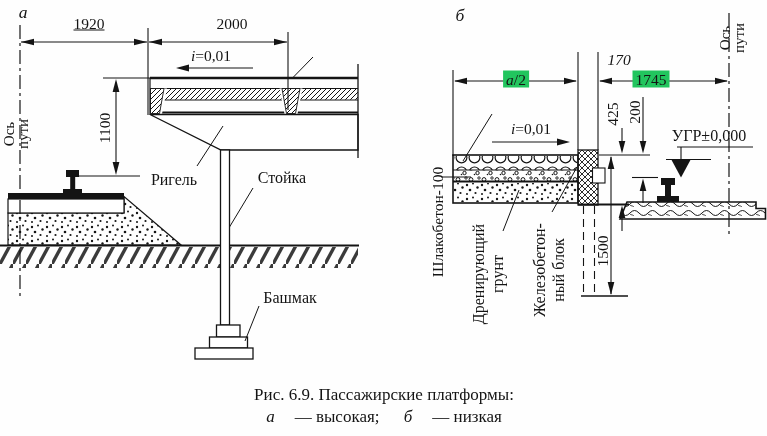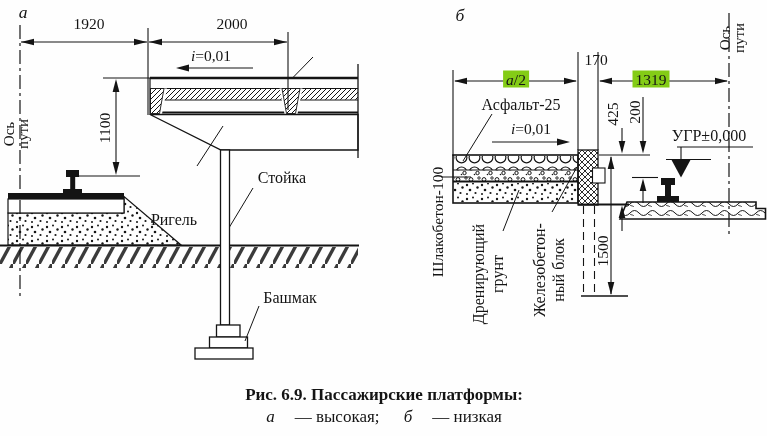--- a/index.html
+++ b/index.html
@@ -3,21 +3,21 @@
 <meta charset="utf-8">
 <style>
   html,body{margin:0;padding:0;background:#fff;}
   #fig{position:relative;width:767px;height:436px;background:#fefefe;overflow:hidden;
        font-family:"Liberation Serif","DejaVu Serif",serif;color:#141414;}
   #art{position:absolute;left:0;top:0;}
   .lbl{position:absolute;white-space:nowrap;font-size:16px;line-height:17px;
        transform:translate(-50%,-50%);text-align:center;}
   .rot{transform:translate(-50%,-50%) rotate(-90deg);}
   .dim{font-size:15.5px;}
-  .bg{background:#84cc16;padding:0 3px;}
+  .bg{background:#22c55e;padding:0 3px;}
   .it{font-style:italic;}
   .big{font-size:17.5px;}
   .two span{display:block;line-height:19px;}
   .twoc span{display:block;line-height:14px;}
   .cap{font-size:17px;}
   .mL{margin-left:20px;}
 </style>
 </head>
 <body>
 
@@ -186,51 +186,50 @@
 
     <line x1="729" y1="13" x2="729" y2="236" stroke-width="1.2" stroke-dasharray="14 4 3 4"></line>
   </g>
 </svg>
 
   <div class="lbl it big" style="left:23px;top:12px;">а</div>
   <div class="lbl rot twoc" style="left:16px;top:134px;font-size:15px;">
     <span>Ось</span>
       <span>пути</span>
   </div>
-  <div class="lbl dim" style="left:89px;top:23px;">1920</div>
+  <div class="lbl dim" style="left:89px;top:23px;text-decoration:underline;">1920</div>
   <div class="lbl dim" style="left:232px;top:23px;">2000</div>
   <div class="lbl dim" style="left:211px;top:55px;"><i>i</i><span>=0,01</span></div>
   <div class="lbl rot dim" style="left:104px;top:128px;">1100</div>
-  <div class="lbl" style="left:174px;top:179px;margin-top:40px;">Ригель</div>
+  <div class="lbl" style="left:174px;top:179px;">Ригель</div>
   <div class="lbl" style="left:282px;top:177px;">Стойка</div>
   <div class="lbl" style="left:290px;top:297px;">Башмак</div>
 
   <div class="lbl it big" style="left:460px;top:15px;">б</div>
   <div class="lbl rot twoc" style="left:732px;top:38px;font-size:15px;">
     <span>Ось</span>
       <span>пути</span>
   </div>
   <div class="lbl dim bg" style="left:516px;top:79px;"><i>а</i><span>/2</span></div>
-  <div class="lbl dim" style="left:596px;top:59px;">170</div>
-  <div class="lbl dim bg" style="left:651px;top:79px;">1319</div>
-  <div class="lbl" style="left:521px;top:104px;">Асфальт-25</div>
+  <div class="lbl dim" style="left:619px;top:59px;font-style:italic;">170</div>
+  <div class="lbl dim bg" style="left:651px;top:79px;">1745</div>
   <div class="lbl dim" style="left:531px;top:128px;"><i>i</i><span>=0,01</span></div>
   <div class="lbl rot dim" style="left:612px;top:114px;">425</div>
   <div class="lbl rot dim" style="left:634px;top:112px;">200</div>
   <div class="lbl" style="left:709px;top:135px;text-align:center;">УГР±0,000</div>
   <div class="lbl rot" style="left:437px;top:222px;font-size:15.5px;">Шлакобетон-100</div>
   <div class="lbl rot two" style="left:488px;top:274px;">
     <span>Дренирующий</span>
       <span>грунт</span>
   </div>
   <div class="lbl rot two" style="left:549px;top:270px;">
     <span>Железобетон-</span>
       <span>ный блок</span>
   </div>
   <div class="lbl rot dim" style="left:602px;top:251px;">1500</div>
 
-  <div class="lbl cap" style="left:384px;top:394px;font-weight:bold;">Рис. 6.9. Пассажирские платформы:</div>
+  <div class="lbl cap" style="left:384px;top:394px;">Рис. 6.9. Пассажирские платформы:</div>
   <div class="lbl cap" style="left:384px;top:416px;">
     <i>а</i><span class="mL">— высокая;</span>
     <i class="mL">б</i><span class="mL">— низкая</span>
   </div>
 
 </div>
 
 </body></html>

